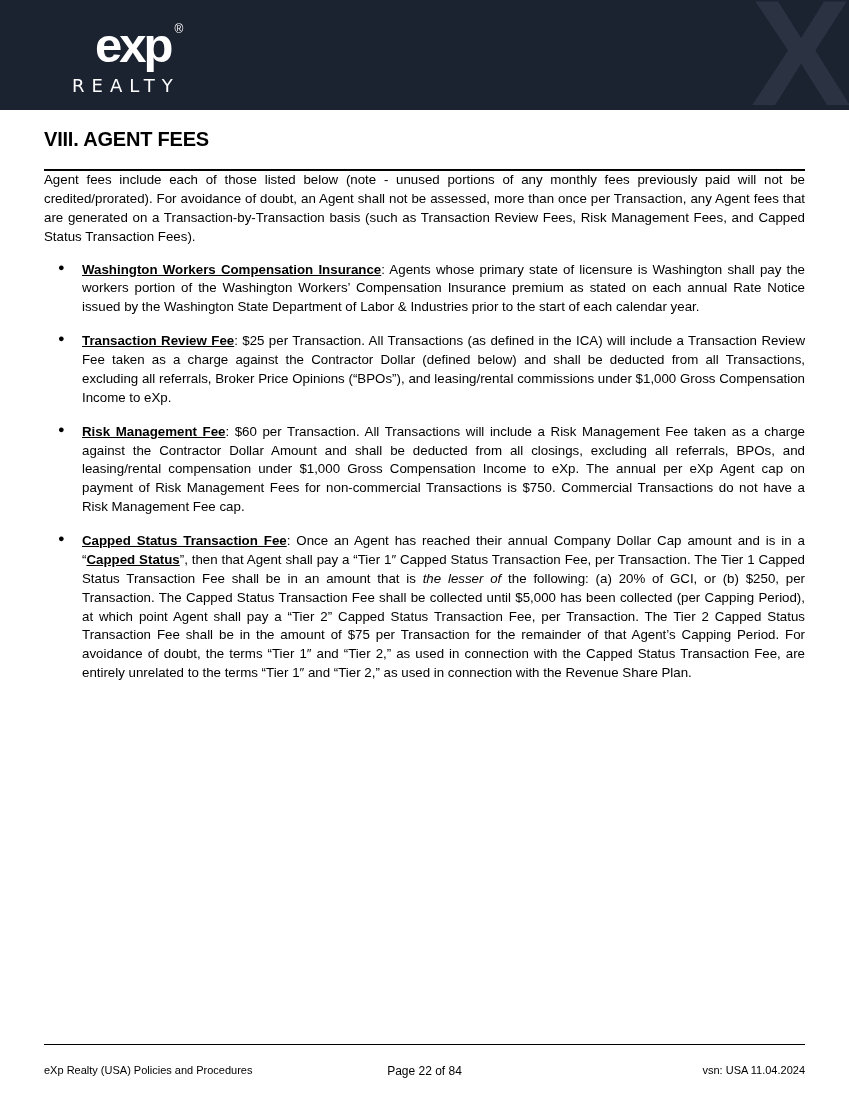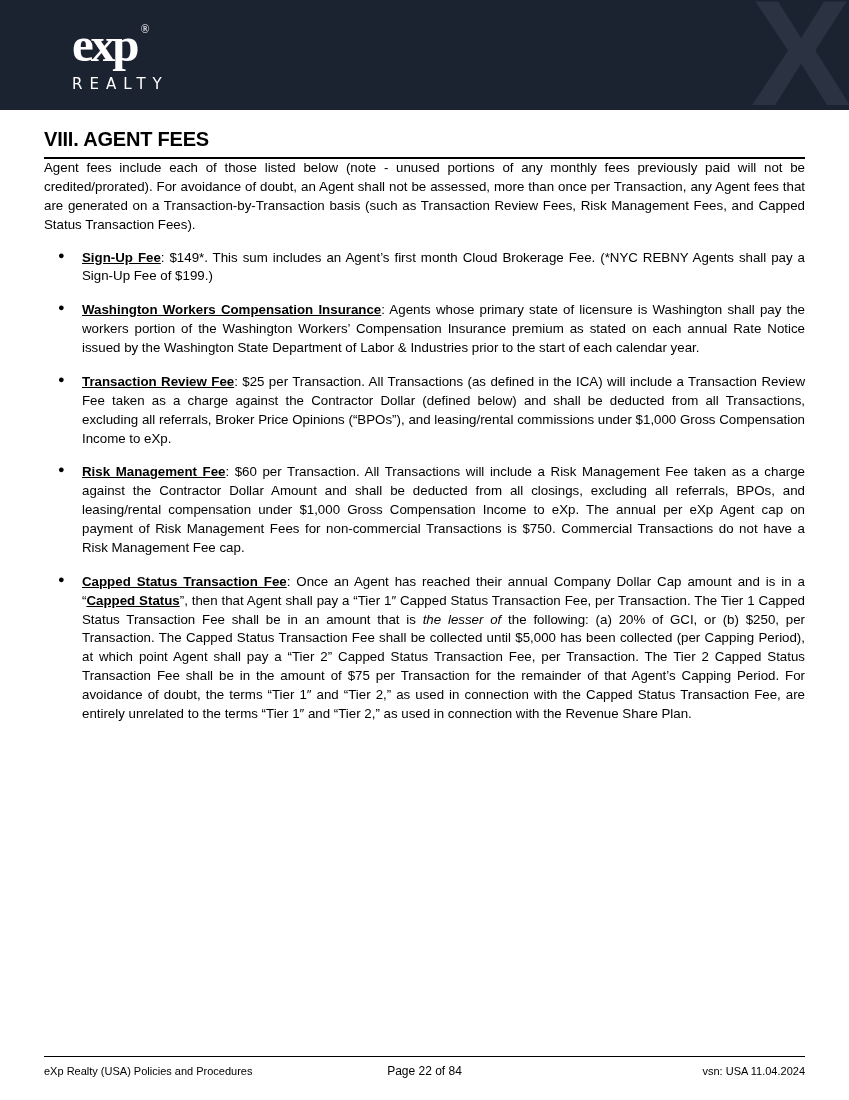--- a/index.html
+++ b/index.html
@@ -40,34 +40,35 @@
     left: 72px;
     top: 22px;
     width: 200px;
     color: #ffffff;
   }
   .logo-exp {
     font-size: 49px;
     font-weight: bold;
     letter-spacing: -3px;
     line-height: 0.95;
-    font-family: Liberation Serif, serif;
+    font-family: Liberation Sans, sans-serif;
     position: relative;
     display: inline-block;
+    margin-left: 23px;
   }
   .logo-reg {
     position: absolute;
     top: 2px;
     right: -13px;
     font-size: 12px;
     font-weight: normal;
     letter-spacing: 0;
   }
   .logo-realty {
-    font-size: 15px;
+    font-size: 18px;
     letter-spacing: 7px;
     margin-top: 6px;
     font-family: "DejaVu Sans", sans-serif;
   }
   .header-title {
     position: absolute;
     right: 44px;
     top: 44px;
     color: #ffffff;
     font-size: 27px;
@@ -79,21 +80,21 @@
 
   
   .page {
     padding: 0 44px;
     box-sizing: border-box;
   }
   .section-title {
     font-size: 20px;
     font-weight: bold;
     margin-top: 18px;
-    padding-bottom: 6px;
+    padding-bottom: 18px;
     border-bottom: 2px solid #000;
     letter-spacing: -0.2px;
   }
   .subsection-title {
     font-size: 15px;
     font-weight: bold;
     margin-top: 20px;
     margin-bottom: 10px;
   }
   p.body-text {
@@ -134,23 +135,23 @@
     margin-top: 32px;
   }
 
   
   .footer {
     position: absolute;
     left: 44px;
     right: 44px;
     bottom: 22px;
     border-top: 1.5px solid #000;
-    padding-top: 7px;
+    padding-top: 19px;
     display: flex;
-    align-items: center;
+    align-items: flex-start;
     justify-content: space-between;
     font-size: 11px;
   }
   .footer .left { flex: 1; text-align: left; }
   .footer .center { flex: 1; text-align: center; font-size: 12px; }
   .footer .right { flex: 1; text-align: right; }
 </style>
 </head>
 <body>
 
@@ -167,23 +168,20 @@
 
 <div class="page">
 
   <div class="section-title">VIII. AGENT FEES</div>
 
 
   <p class="body-text">Agent fees include each of those listed below (note - unused portions of any monthly fees previously paid will not be credited/prorated).  For avoidance of doubt, an Agent shall not be assessed, more than once per Transaction, any Agent fees that are generated on a Transaction-by-Transaction basis (such as Transaction Review Fees, Risk Management Fees, and Capped Status Transaction Fees).</p>
 
   <ul class="fee-list">
 
-    <li>
-      <span class="term">Sign-Up Fee</span><span>: $149*. This sum includes an Agent’s first month Cloud Brokerage Fee.  (*NYC REBNY Agents shall pay a Sign-Up Fee of $199.)</span>
-    </li>
 
 
     <li>
       <span class="term">Washington Workers Compensation Insurance</span><span>: Agents whose primary state of licensure is Washington shall pay the workers portion of the Washington Workers’ Compensation Insurance premium as stated on each annual Rate Notice issued by the Washington State Department of Labor &amp; Industries prior to the start of each calendar year.</span>
     </li>
 
     <li>
       <span class="term">Transaction Review Fee</span><span>: $25 per Transaction. All Transactions (as defined in the ICA) will include a Transaction Review Fee taken as a charge against the Contractor Dollar (defined below) and shall be deducted from all Transactions, excluding all referrals, Broker Price Opinions (“</span><span class="bold">BPOs</span><span>”), and leasing/rental commissions under $1,000 Gross Compensation Income to eXp.</span>
     </li>
 

